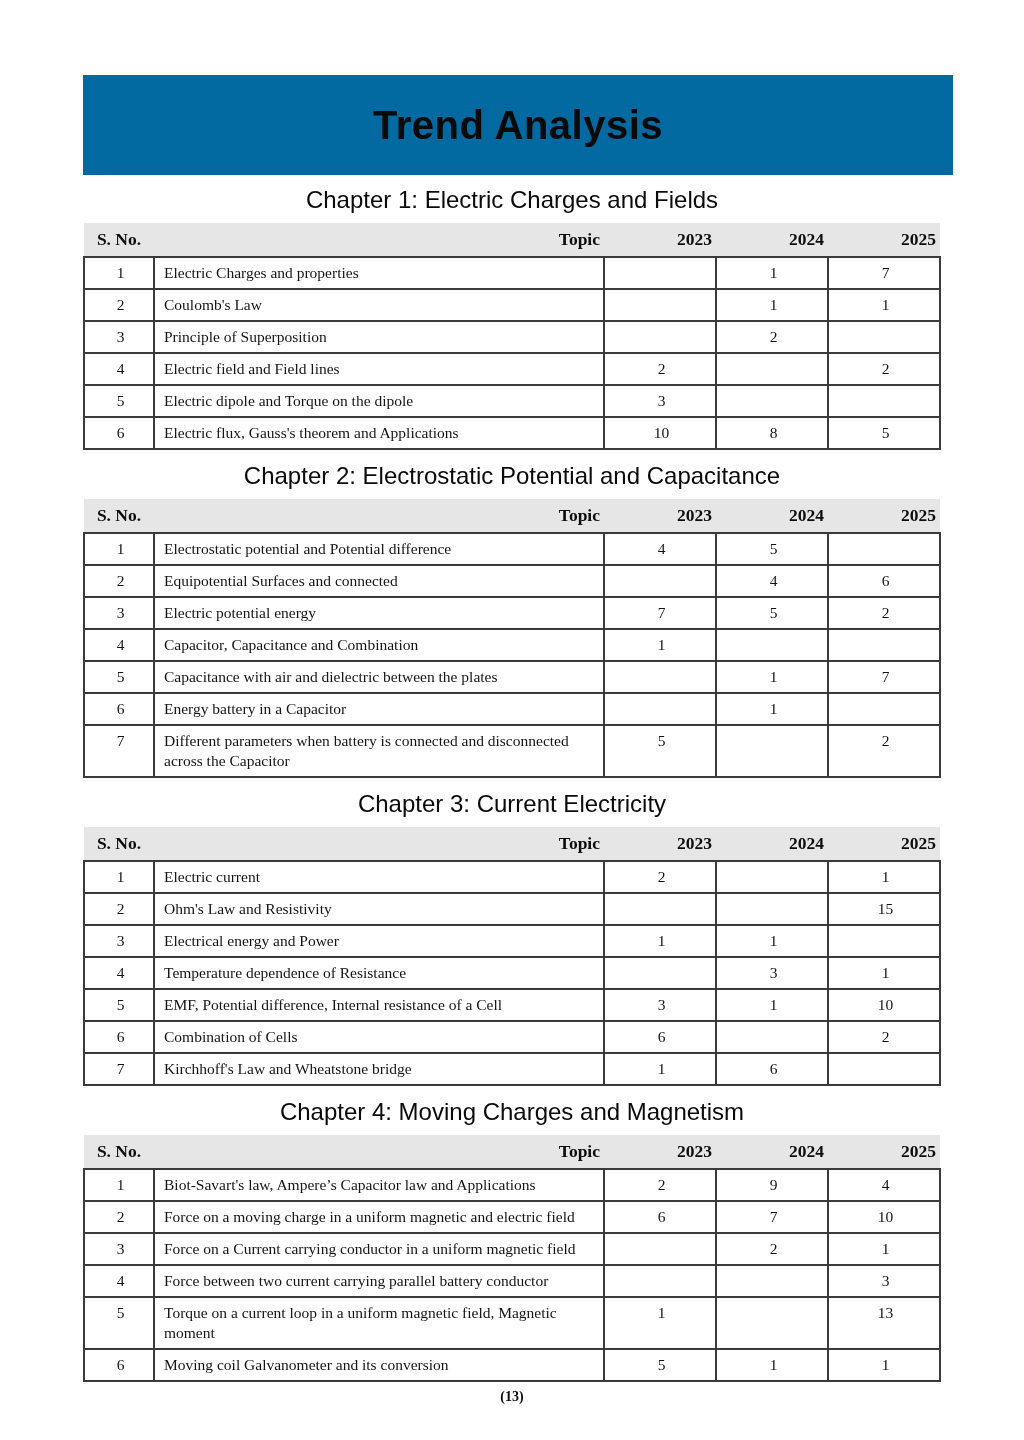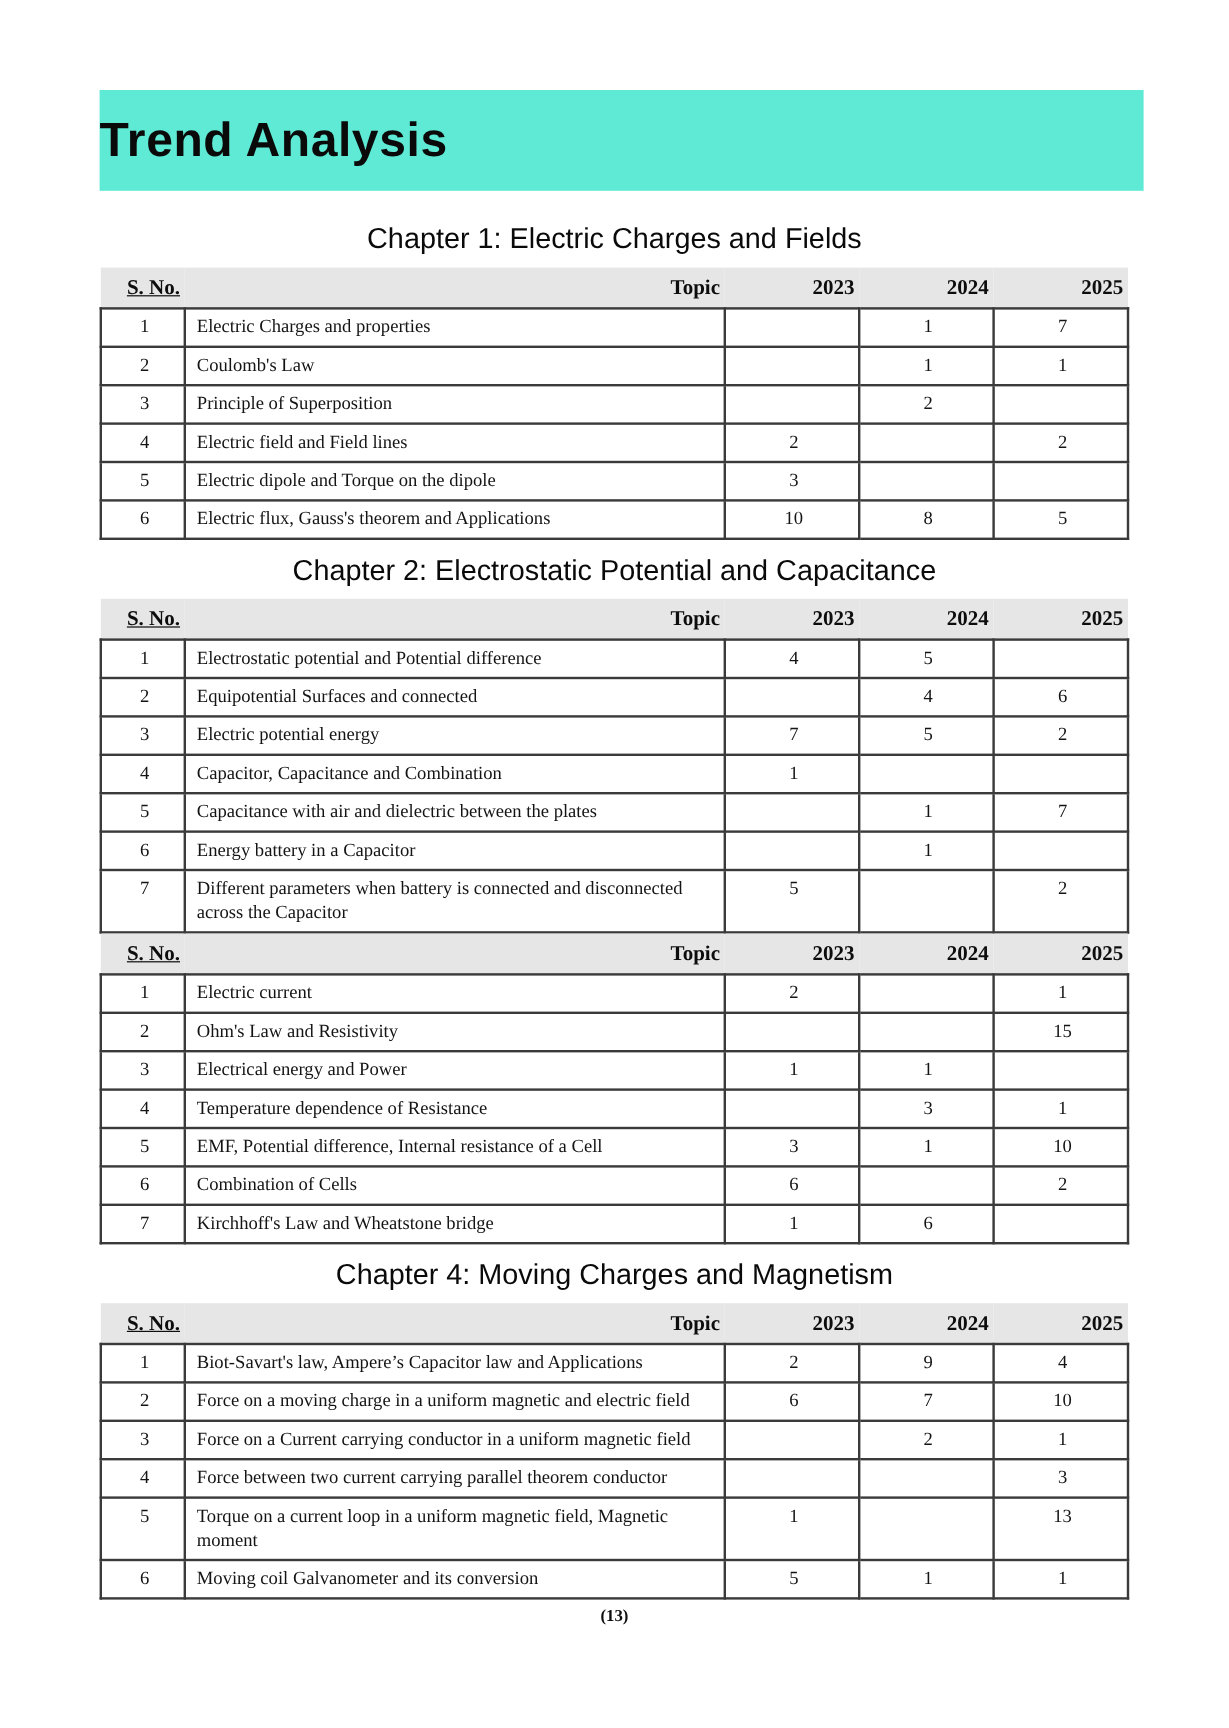--- a/index.html
+++ b/index.html
@@ -14,25 +14,25 @@
     background: #ffffff;
     font-family: "Liberation Serif", serif;
     color: #111111;
     overflow: hidden;
   }
   .banner {
     position: absolute;
     left: 83px;
     top: 75px;
     width: 870px;
-    height: 84px;
-    background: #5eead4;
+    height: 100px;
+    background: #0369a1;
     display: flex;
     align-items: center;
-    justify-content: flex-start;
+    justify-content: center;
   }
   .banner h1 {
     margin: 0;
     font-family: "Liberation Sans", sans-serif;
     font-weight: bold;
     font-size: 40px;
     letter-spacing: 0.5px;
     color: #0a0a0a;
   }
   .content {
@@ -59,21 +59,21 @@
   }
   table.trend thead th {
     background: #e6e6e6;
     font-family: "Liberation Serif", serif;
     font-weight: bold;
     font-size: 17.5px;
     padding: 6px 4px;
     border: none;
     color: #0d0d0d;
   }
-  th.c-sno  { width: 62px;  text-align: right; padding-left: 8px; text-decoration: underline; }
+  th.c-sno  { width: 62px;  text-align: center; padding-left: 8px; }
   th.c-topic{ text-align: right; padding-left: 10px; margin-left: 40px; }
   th.c-year { width: 104px; text-align: right; }
   table.trend tbody td {
     border: 2px solid #3a3a3a;
     font-size: 15.5px;
     line-height: 20px;
     padding: 5px 6px 5px 9px;
     vertical-align: top;
     color: #141414;
   }
@@ -216,20 +216,21 @@
               <td class="c-topic">Different parameters when battery is connected and disconnected across the Capacitor</td>
               <td class="c-year">5</td>
               <td class="c-year"></td>
               <td class="c-year">2</td>
             </tr>
           </tbody>
     </table>
   </section>
 
   <section class="chapter">
+    <h2 class="chapter-title">Chapter 3: Current Electricity</h2>
     <table class="trend">
       <thead>
         <tr>
           <th class="c-sno">S. No.</th>
           <th class="c-topic">Topic</th>
           <th class="c-year">2023</th>
           <th class="c-year">2024</th>
           <th class="c-year">2025</th>
         </tr>
       </thead>
@@ -316,21 +317,21 @@
             </tr>
             <tr>
               <td class="c-sno">3</td>
               <td class="c-topic">Force on a Current carrying conductor in a uniform magnetic field</td>
               <td class="c-year"></td>
               <td class="c-year">2</td>
               <td class="c-year">1</td>
             </tr>
             <tr>
               <td class="c-sno">4</td>
-              <td class="c-topic">Force between two current carrying parallel theorem conductor</td>
+              <td class="c-topic">Force between two current carrying parallel battery conductor</td>
               <td class="c-year"></td>
               <td class="c-year"></td>
               <td class="c-year">3</td>
             </tr>
             <tr>
               <td class="c-sno">5</td>
               <td class="c-topic">Torque on a current loop in a uniform magnetic field, Magnetic moment</td>
               <td class="c-year">1</td>
               <td class="c-year"></td>
               <td class="c-year">13</td>

